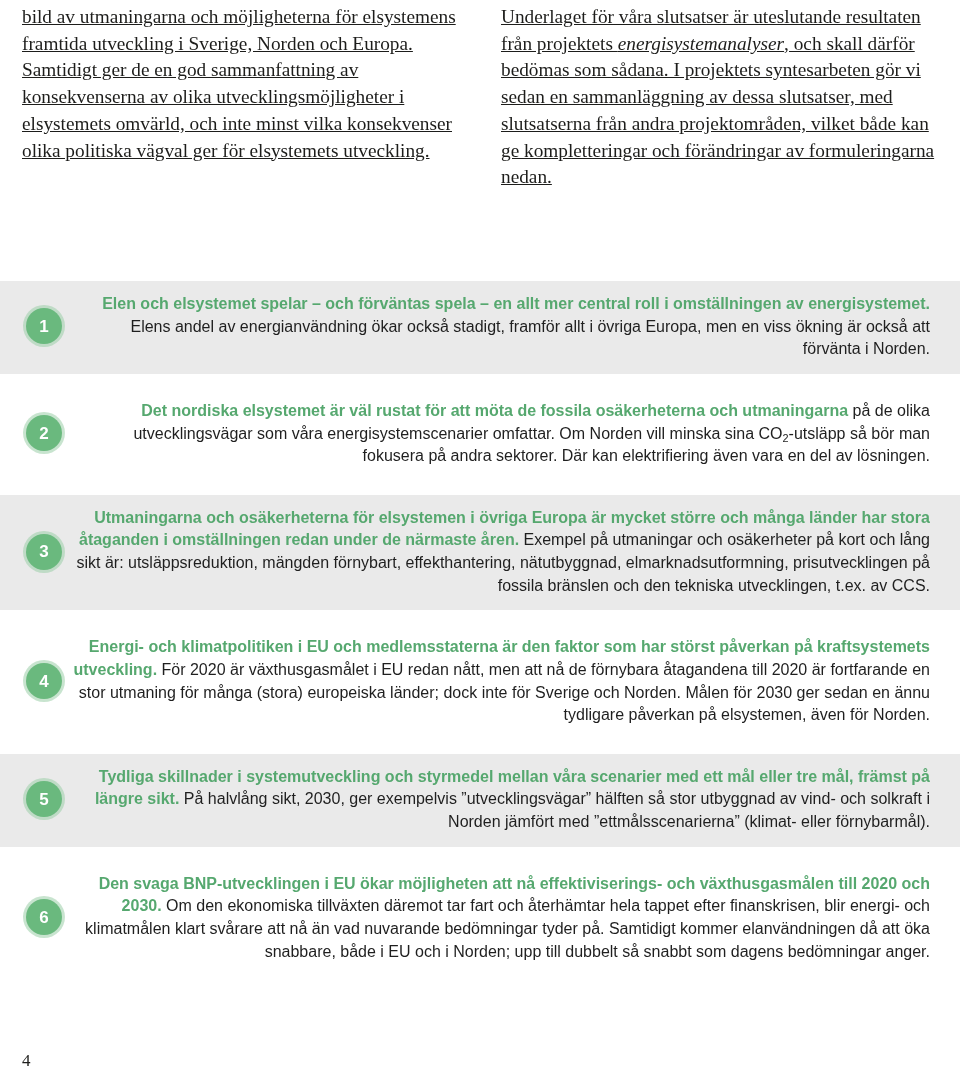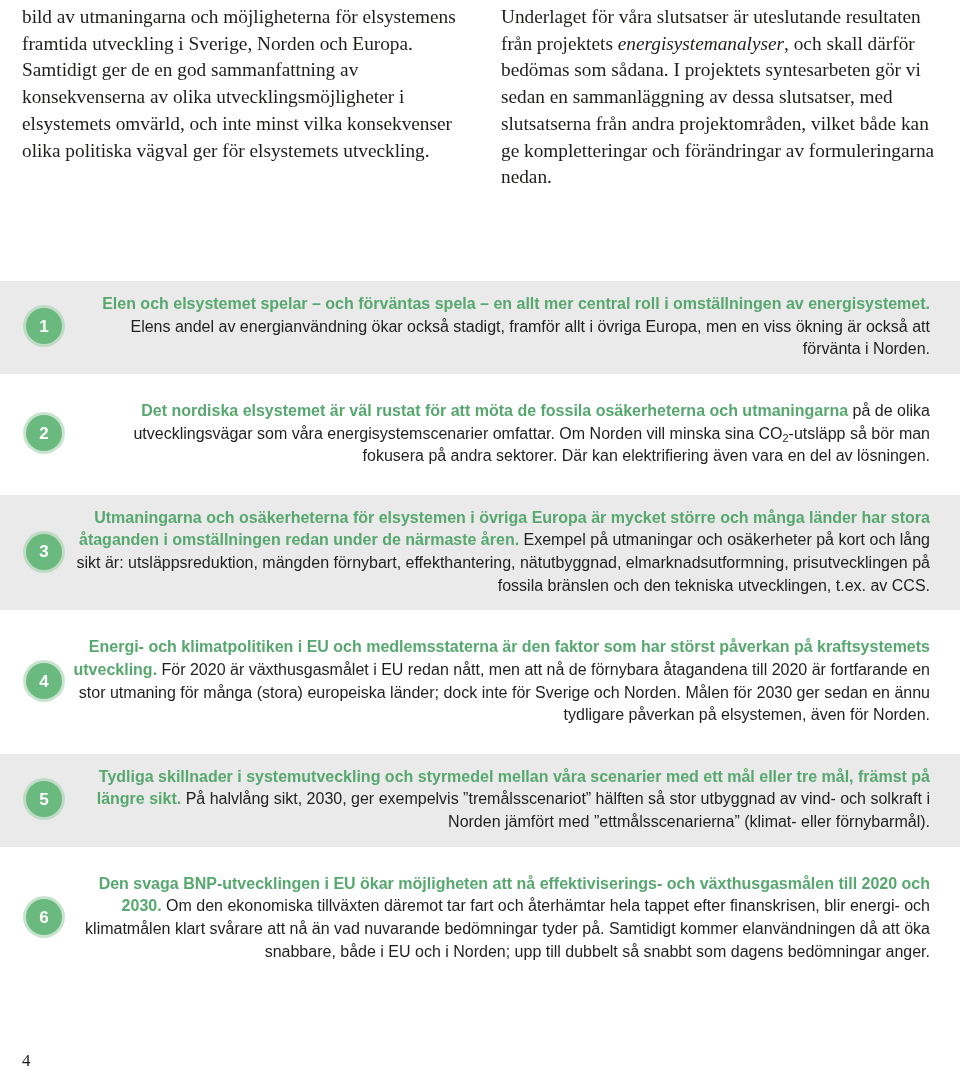--- a/index.html
+++ b/index.html
@@ -27,20 +27,21 @@
     box-sizing: border-box;
   }
   .intro-col {
     width: 437px;
     font-family: "Liberation Serif", serif;
     font-size: 19.3px;
     line-height: 1.385;
     color: #1d1d1b;
     text-align: left;
     hyphens: manual;
+    text-decoration: underline;
   }
   .intro-col em {
     font-style: italic;
     text-align: right;
   }
 
   
   .conclusions {
     position: absolute;
     top: 281px;
@@ -152,21 +153,21 @@
     <div class="badge-cell">
       <div class="badge">4</div>
     </div>
     <div class="conclusion-text"><span class="lead">Energi- och klimatpolitiken i EU och medlemsstaterna är den faktor som har störst påverkan på kraftsystemets utveckling.</span><span> För 2020 är växthusgasmålet i EU redan nått, men att nå de förnybara åtagandena till 2020 är fortfarande en stor utmaning för många (stora) europeiska länder; dock inte för Sverige och Norden. Målen för 2030 ger sedan en ännu tydligare påverkan på elsystemen, även för Norden.</span></div>
   </div>
 
   <div class="conclusion-row shaded row-gap-top">
     <div class="badge-cell">
       <div class="badge">5</div>
     </div>
-    <div class="conclusion-text"><span class="lead">Tydliga skillnader i systemutveckling och styrmedel mellan våra scenarier med ett mål eller tre mål, främst på längre sikt.</span><span> På halvlång sikt, 2030, ger exempelvis ”tremålsscenariot” hälften så stor utbyggnad av vind- och solkraft i Norden jämfört med ”ettmålsscenarierna” (klimat- eller förnybarmål).</span></div>
+    <div class="conclusion-text"><span class="lead">Tydliga skillnader i systemutveckling och styrmedel mellan våra scenarier med ett mål eller tre mål, främst på längre sikt.</span><span> På halvlång sikt, 2030, ger exempelvis ”utvecklingsvägar” hälften så stor utbyggnad av vind- och solkraft i Norden jämfört med ”ettmålsscenarierna” (klimat- eller förnybarmål).</span></div>
   </div>
 
   <div class="conclusion-row row-gap-top">
     <div class="badge-cell">
       <div class="badge">6</div>
     </div>
     <div class="conclusion-text"><span class="lead">Den svaga BNP-utvecklingen i EU ökar möjligheten att nå effektiviserings- och växthusgasmålen till 2020 och 2030.</span><span> Om den ekonomiska tillväxten däremot tar fart och återhämtar hela tappet efter finanskrisen, blir energi- och klimatmålen klart svårare att nå än vad nuvarande bedömningar tyder på. Samtidigt kommer elanvändningen då att öka snabbare, både i EU och i Norden; upp till dubbelt så snabbt som dagens bedömningar anger.</span></div>
   </div>
 
 </div>

